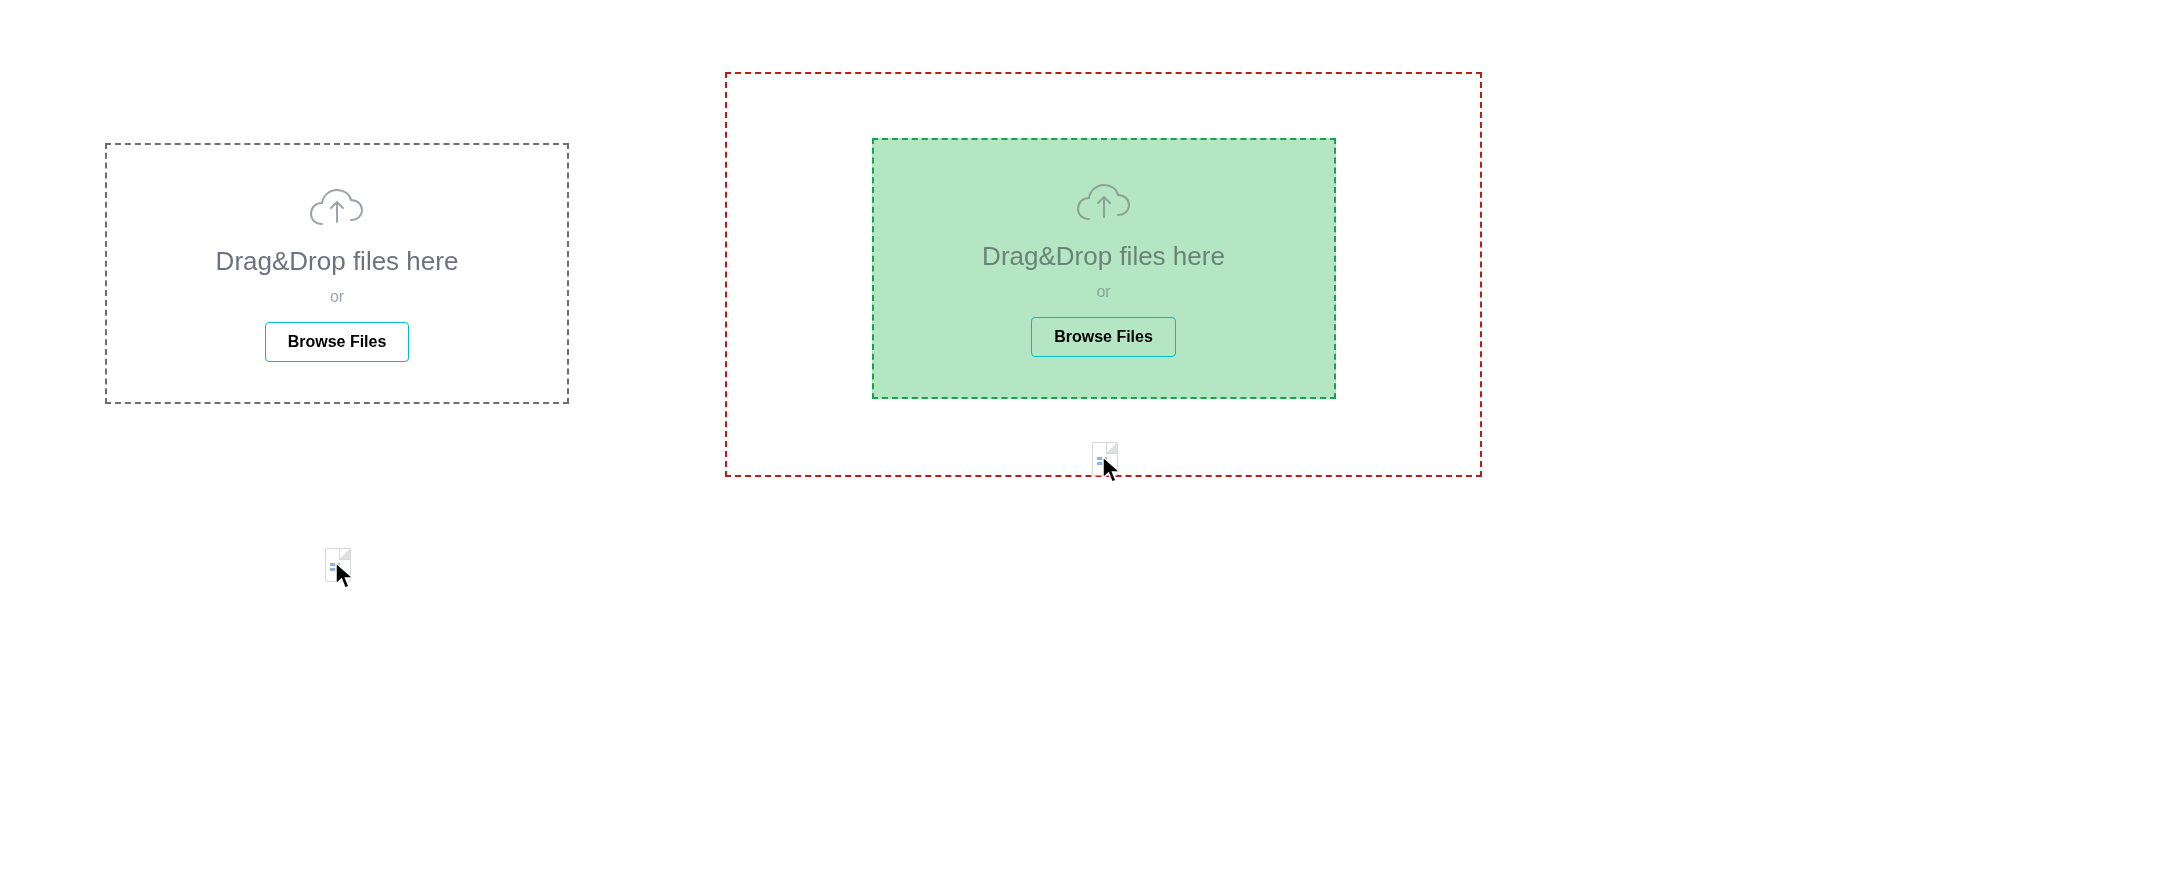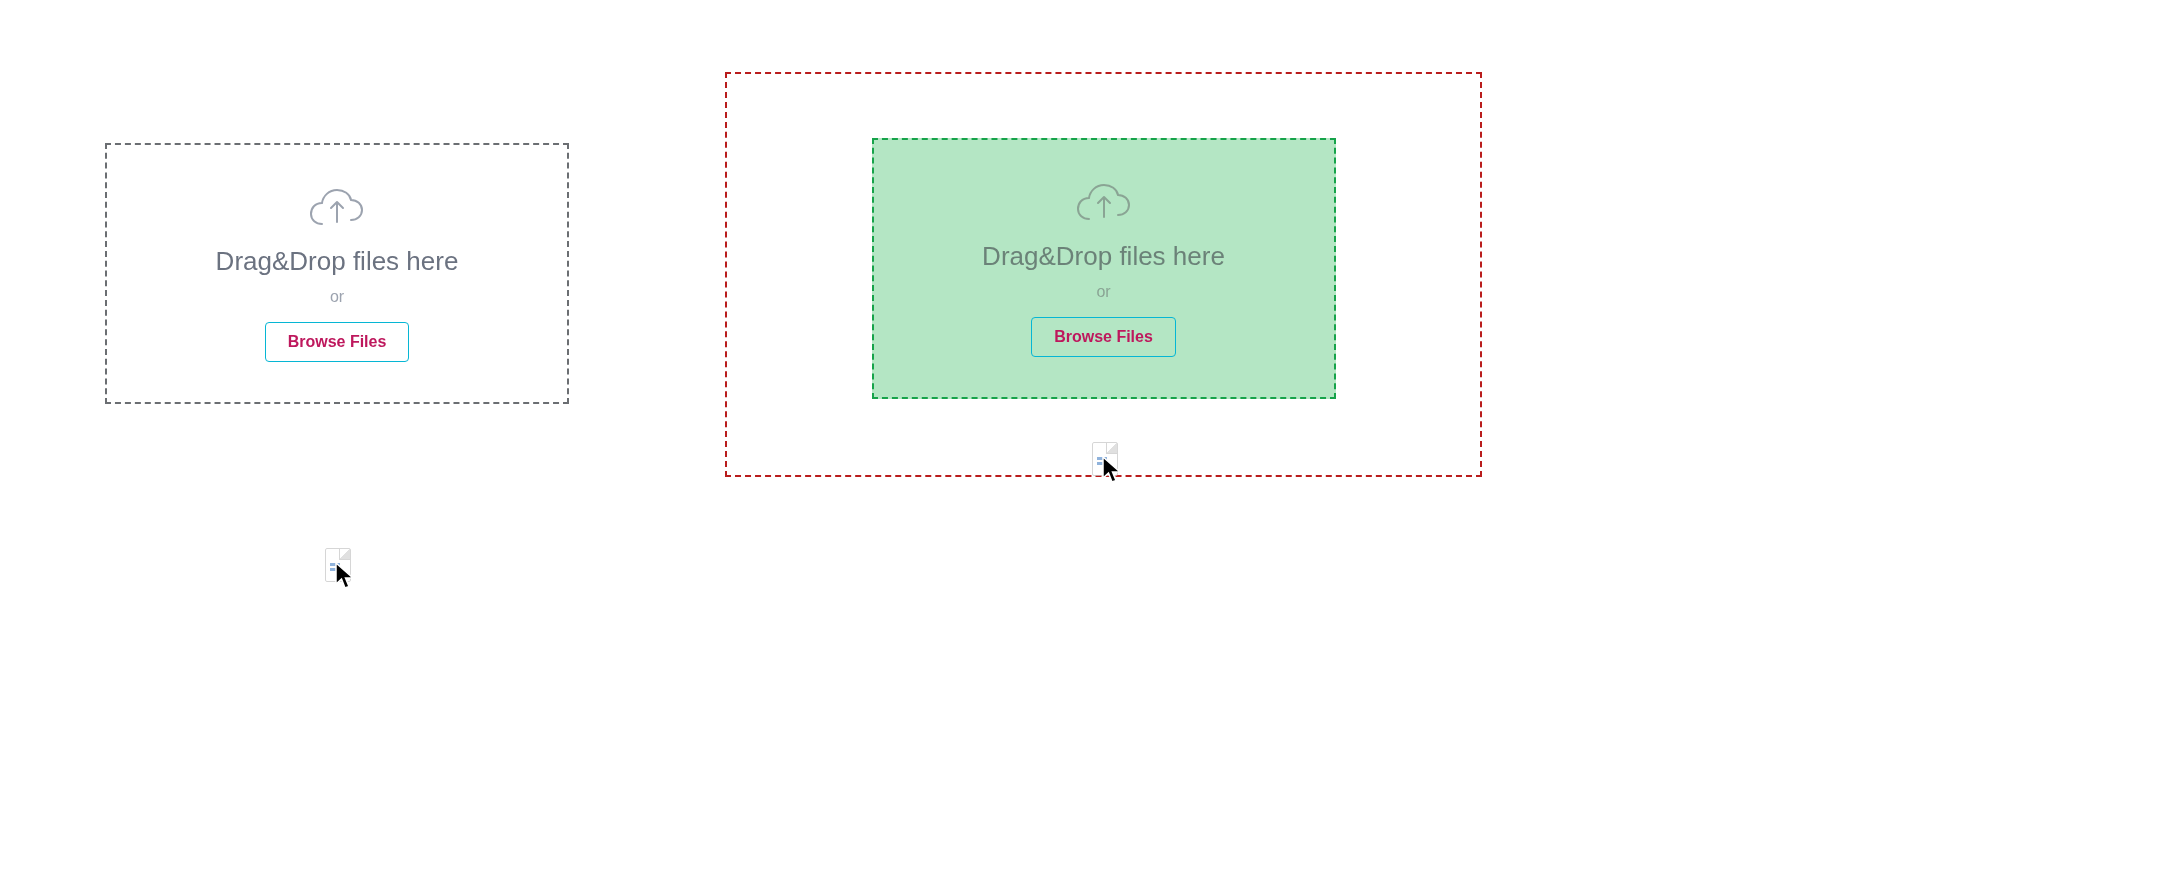--- a/index.html
+++ b/index.html
@@ -71,21 +71,21 @@
       font-size: 16px;
       color: #9ca3af;
       margin-bottom: 16px;
     }
     .dropzone-right .or-text {
       color: #8aa494;
     }
     .browse-btn {
       border: 1px solid #06b6d4;
       background: transparent;
-      color: #be185d;
+      color: #000000;
       font-size: 16px;
       font-weight: 600;
       padding: 10px 22px;
       border-radius: 4px;
       cursor: pointer;
     }
     .cursor-group {
       position: absolute;
       pointer-events: none;
     }

